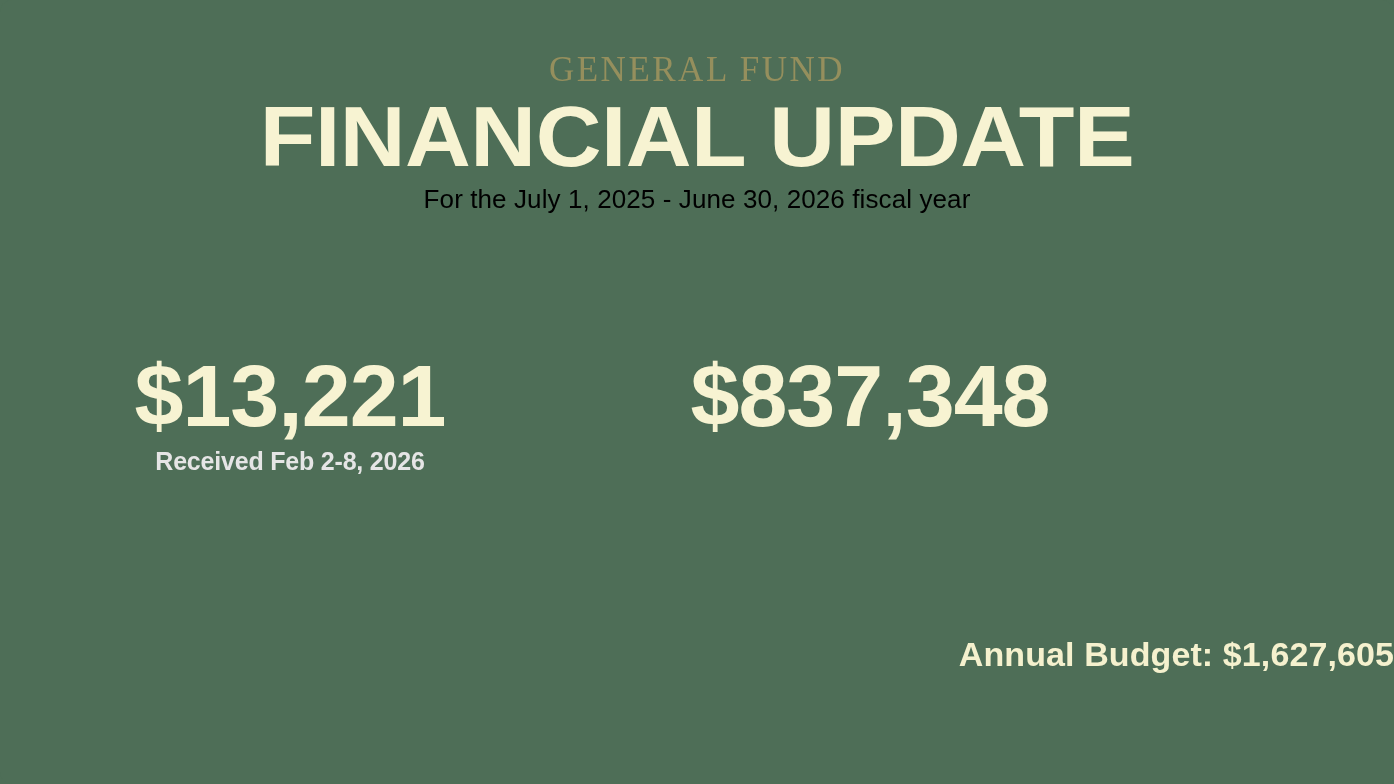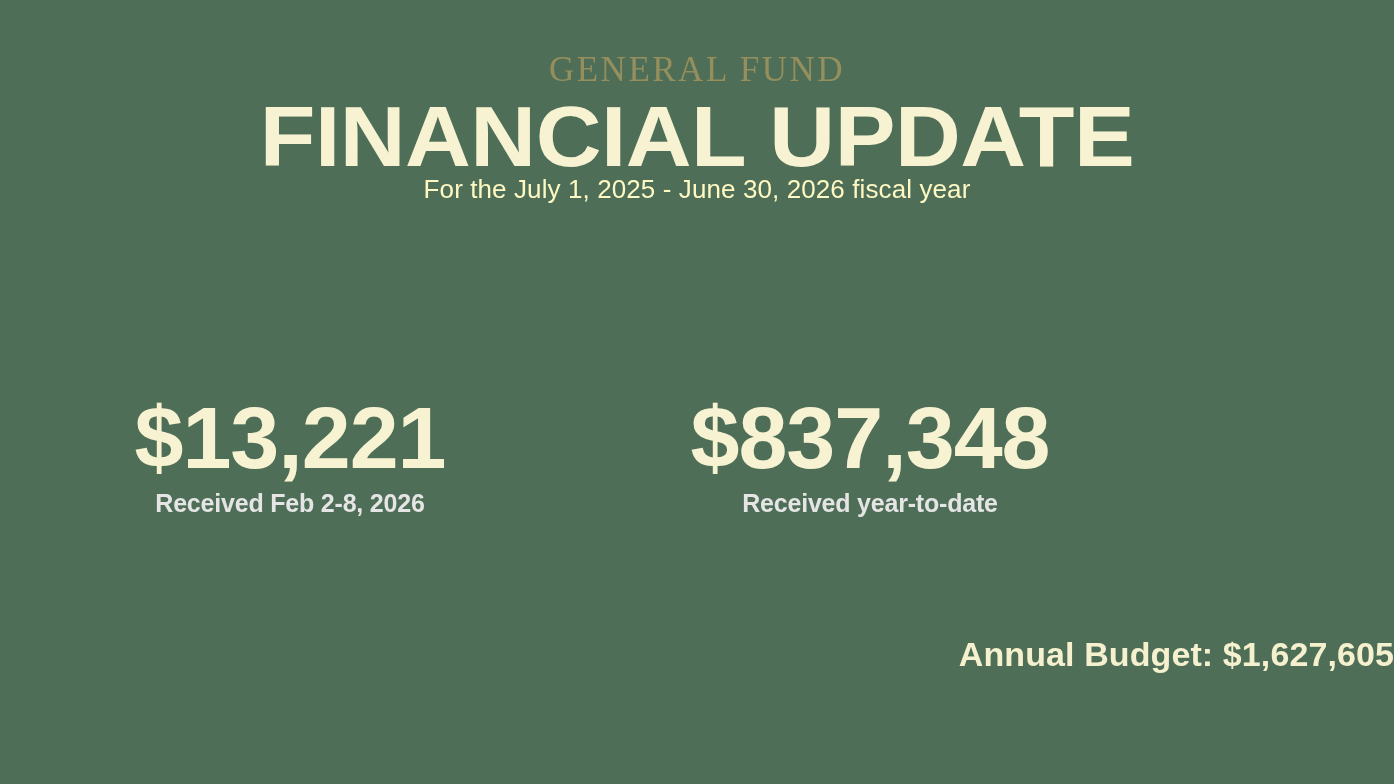--- a/index.html
+++ b/index.html
@@ -57,36 +57,35 @@
     transform: scaleX(1.06);
     transform-origin: center top;
     white-space: nowrap;
   }
 
   .subtitle {
     font-family: "Liberation Sans", sans-serif;
     font-size: 26px;
     line-height: 32px;
     font-weight: 400;
-    color: #fef9c3;
-    margin-top: 0;
+    color: #000000;
+    margin-top: 10px;
     letter-spacing: 0.1px;
     white-space: nowrap;
   }
 
   
   .stats-row {
     position: absolute;
     top: 348px;
     left: 0;
     width: 1160px;
     display: flex;
     flex-direction: row;
     align-items: flex-start;
-    margin-top: 42px;
   }
 
   .stat {
     flex: 1 1 0;
     text-align: center;
   }
 
   .stat-value {
     font-family: "Liberation Sans Narrow", "Liberation Sans", sans-serif;
     font-size: 88px;
@@ -137,20 +136,19 @@
 
   <div class="stats-row">
 
     <div class="stat">
       <div class="stat-value">$13,221</div>
       <div class="stat-label">Received Feb 2-8, 2026</div>
     </div>
 
     <div class="stat">
       <div class="stat-value">$837,348</div>
-      <div class="stat-label">Received year-to-date</div>
     </div>
 
   </div>
 
   <div class="budget-line">Annual Budget: $1,627,605</div>
 
 </div>
 
 </body></html>

